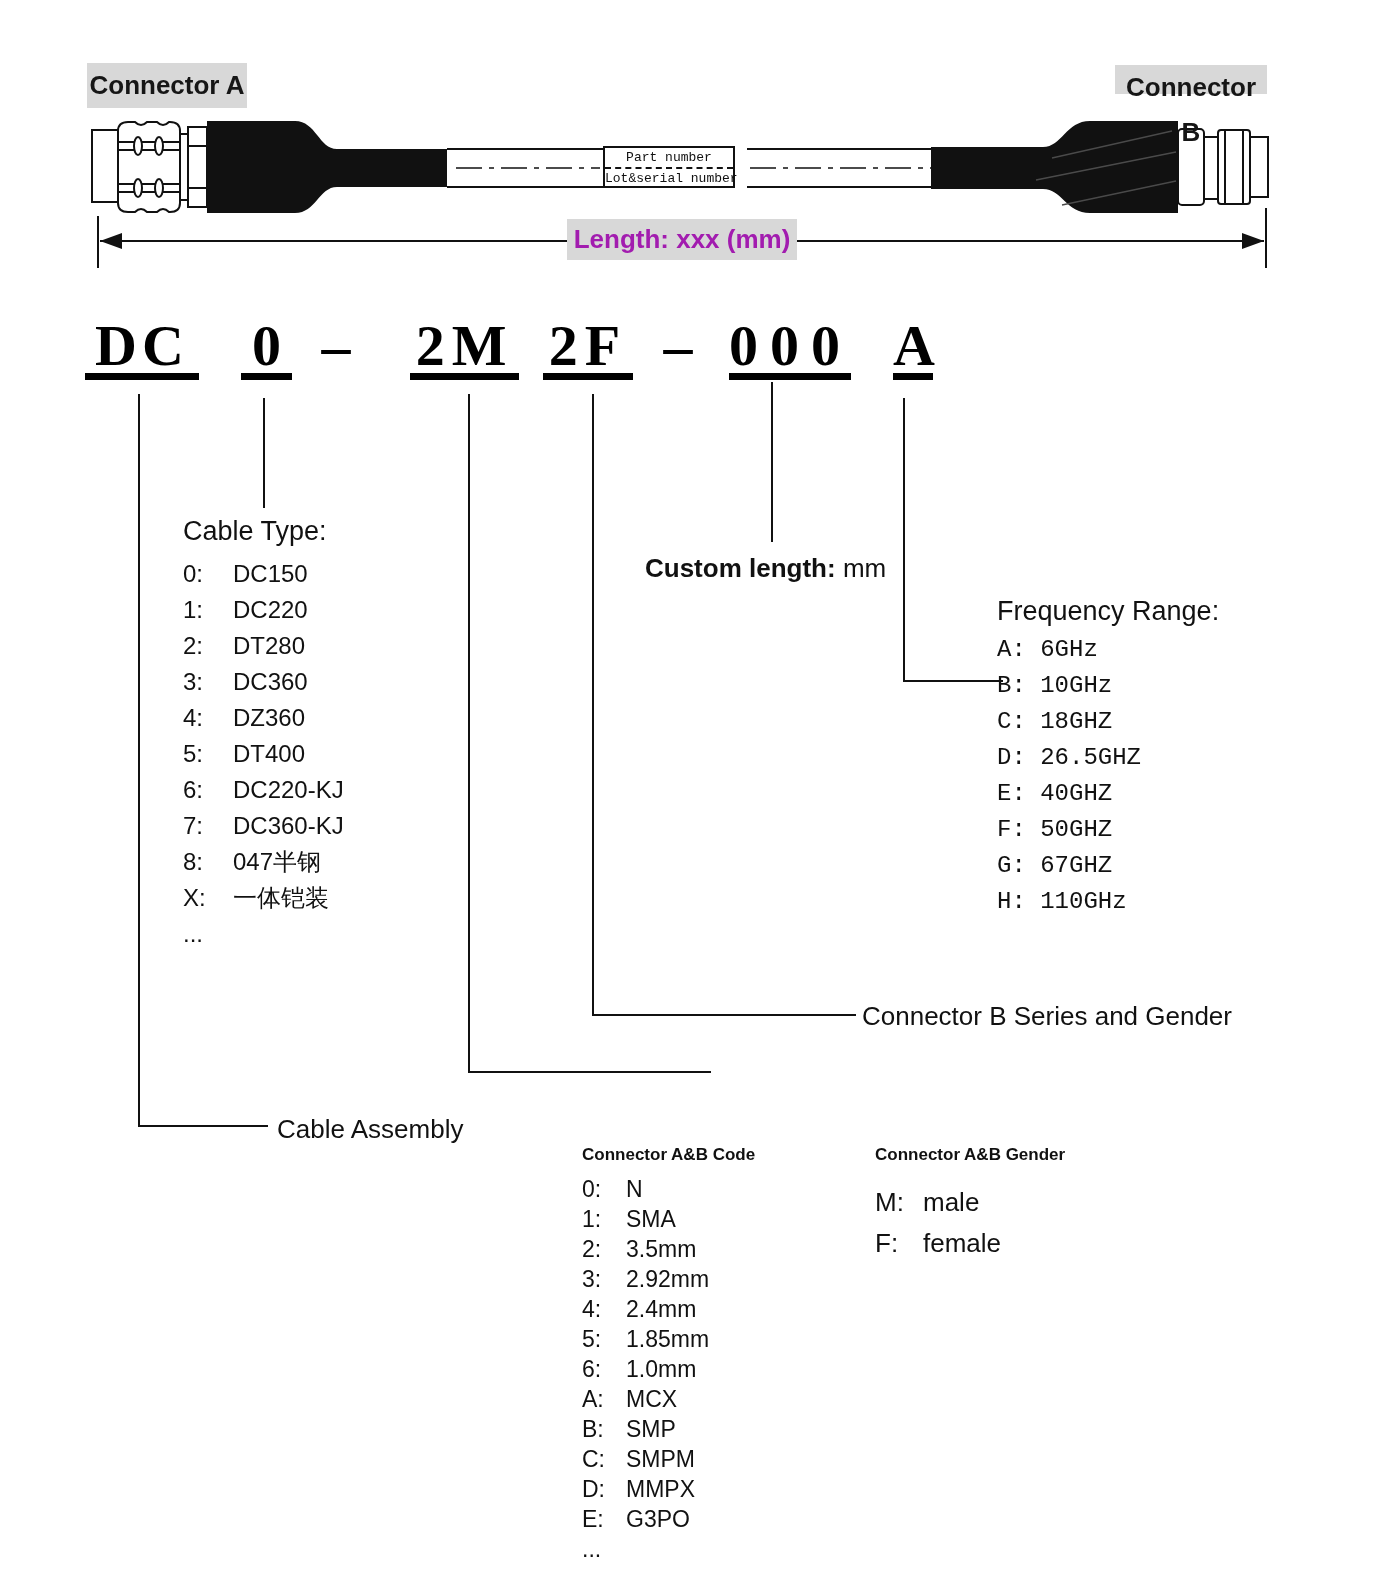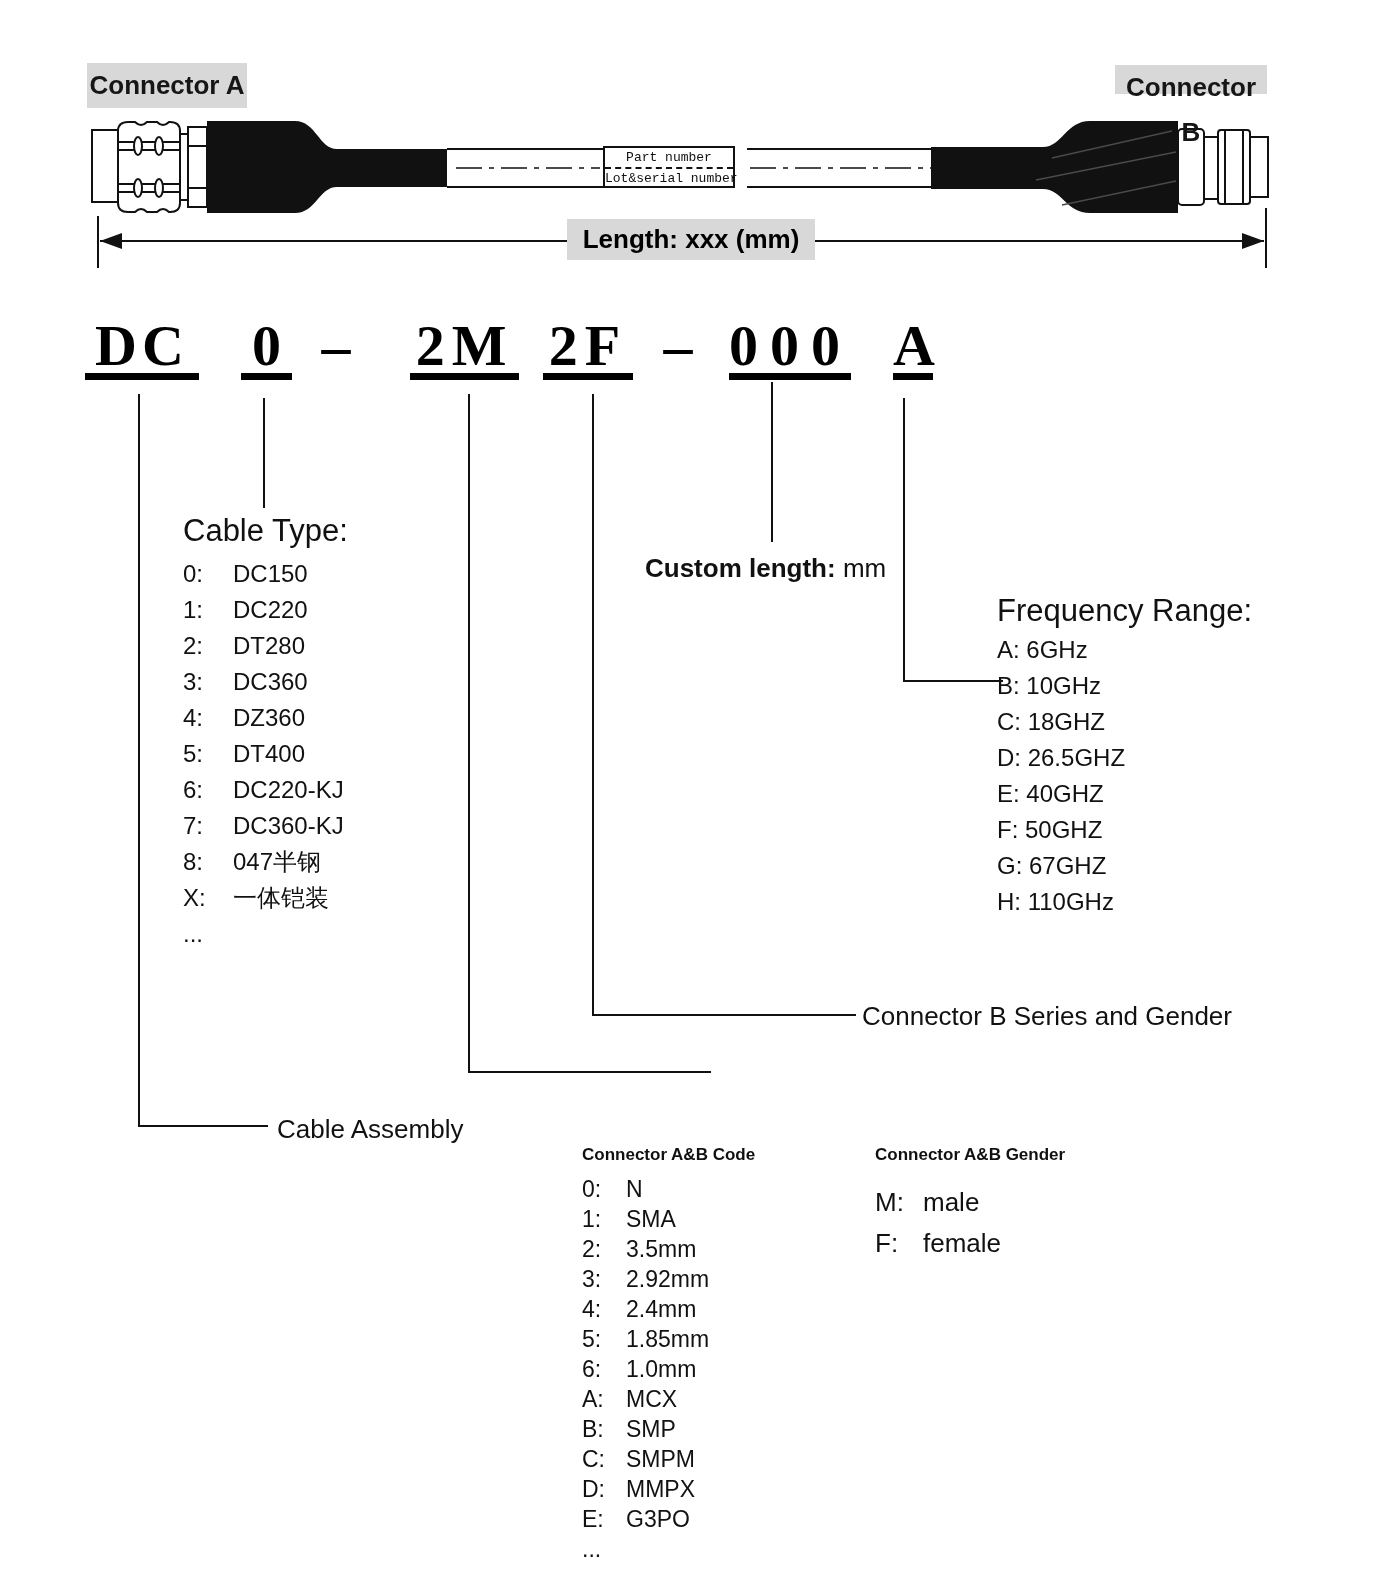--- a/index.html
+++ b/index.html
@@ -16,49 +16,49 @@
   
   .mark-box{
     position:absolute;left:603px;top:146px;width:132px;height:42px;
     background:#fff;border:2px solid #111;box-sizing:border-box;
     font-family:"Liberation Mono", monospace;font-size:13px;text-align:center;color:#111;
   }
   .mark-box .row{height:19px;line-height:19px;white-space:nowrap;}
   .mark-box .row.second{border-top:2px dashed #111;}
   
   .len-box{
-    position:absolute;left:567px;top:219px;width:248px;height:41px;line-height:41px;
-    background:#d8d8d8;color:#000000;font-weight:bold;font-size:26px;text-align:center;
+    position:absolute;left:567px;top:219px;width:230px;height:41px;line-height:41px;
+    background:#d8d8d8;color:#a21caf;font-weight:bold;font-size:26px;text-align:center;
   }
   
   .pn-seg{
     position:absolute;top:320px;height:50px;line-height:52px;
     font-family:"Liberation Serif", serif;font-weight:bold;font-size:58px;
     text-align:center;color:#000;border-bottom:7px solid #000;padding-bottom:3px;
     white-space:nowrap;
   }
   .pn-dash{
     position:absolute;top:320px;height:50px;line-height:52px;
     font-family:"Liberation Serif", serif;font-weight:bold;font-size:58px;
     text-align:center;color:#000;white-space:nowrap;
   }
   
   .vline{position:absolute;width:2px;background:#111;}
   .hline{position:absolute;height:2px;background:#111;}
   
   .callout{position:absolute;font-size:26px;line-height:30px;color:#111;white-space:nowrap;}
   
   .block{position:absolute;color:#111;}
-  .block h3{margin:0;font-size:31px;line-height:34px;font-weight:normal;white-space:nowrap;}
+  .block h3{margin:0;font-size:27px;line-height:34px;font-weight:normal;white-space:nowrap;}
   .block h3.bold{font-weight:bold;font-size:17px;line-height:30px;}
   .kv-row{display:flex;white-space:nowrap;}
   .ct-rows .kv-row{line-height:36px;font-size:24px;}
   .ct-rows{margin-top:8px;}
   .ct-rows .k{width:50px;flex:0 0 auto;}
-  .freq-rows{margin-top:4px;}
+  .freq-rows{margin-top:4px;font-family:Liberation Mono, monospace;}
   .freq-rows .item{line-height:36px;font-size:24px;white-space:nowrap;}
   .code-rows{margin-top:4px;}
   .code-rows .kv-row{line-height:30px;font-size:23px;}
   .code-rows .k{width:44px;flex:0 0 auto;}
   .gender-rows{margin-top:12px;}
   .gender-rows .kv-row{line-height:41px;font-size:26px;}
   .gender-rows .k{width:48px;flex:0 0 auto;}
   .custom-len{position:absolute;left:645px;top:553px;font-size:26px;line-height:30px;white-space:nowrap;}
   .custom-len .b{font-weight:bold;}
   svg{display:block;}

